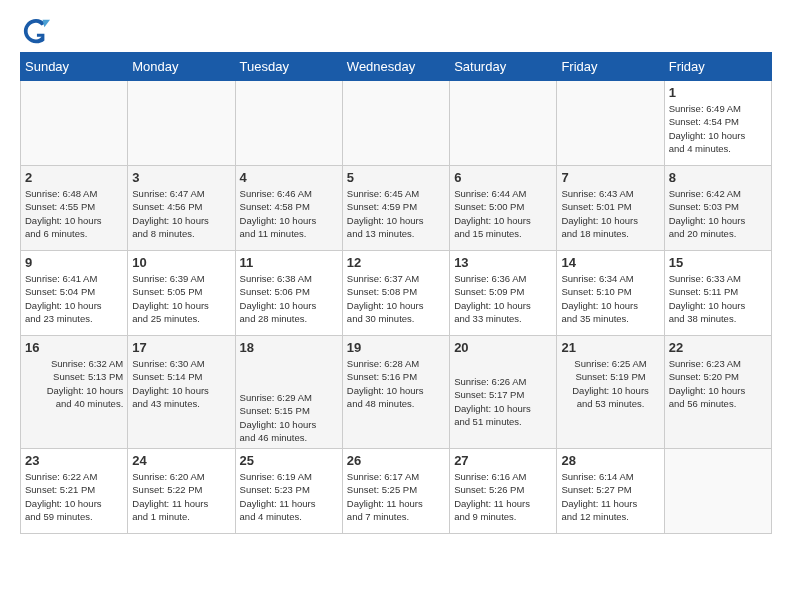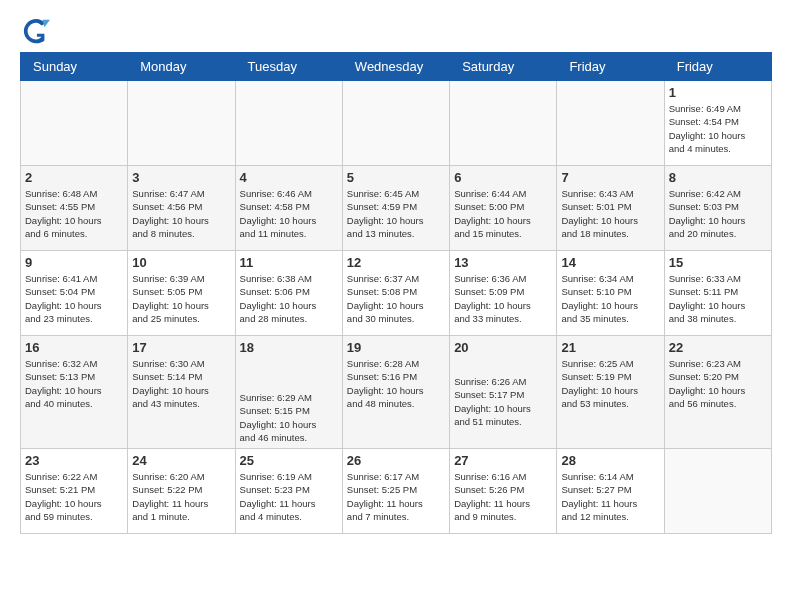--- a/index.html
+++ b/index.html
@@ -49,21 +49,21 @@
     }
     .calendar {
       width: 100%;
       border-collapse: collapse;
       border: 1px solid #ccc;
     }
     .calendar th {
       background-color: #1a5ba8;
       color: #fff;
       font-size: 13px;
-      padding: 6px 12px;
+      padding: 6px 4px;
       text-align: left;
       border: 1px solid #1a5ba8;
       font-weight: normal;
     }
     .calendar td {
       width: 14.28%;
       vertical-align: top;
       border: 1px solid #ccc;
       padding: 4px;
       height: 85px;
@@ -235,21 +235,21 @@
           <span class="day-number">15</span>
           <div class="day-info" style="white-space: pre-line;">Sunrise: 6:33 AM
 Sunset: 5:11 PM
 Daylight: 10 hours
 and 38 minutes.</div>
         </td>
       </tr>
       <tr style="background: rgb(245, 245, 245);">
         <td style="background: rgb(245, 245, 245);">
           <span class="day-number">16</span>
-          <div class="day-info" style="white-space: pre-line;">Sunrise: 6:32 AM
+          <div class="day-info" style="white-space: pre-line; text-align: right;">Sunrise: 6:32 AM
 Sunset: 5:13 PM
 Daylight: 10 hours
 and 40 minutes.</div>
         </td>
         <td style="background: rgb(245, 245, 245);">
           <span class="day-number">17</span>
           <div class="day-info" style="white-space: pre-line;">Sunrise: 6:30 AM
 Sunset: 5:14 PM
 Daylight: 10 hours
 and 43 minutes.</div>
@@ -270,21 +270,21 @@
         </td>
         <td style="background: rgb(245, 245, 245);">
           <span class="day-number">20</span>
           <div class="day-info" style="white-space: pre-line; margin-top: 20px;">Sunrise: 6:26 AM
 Sunset: 5:17 PM
 Daylight: 10 hours
 and 51 minutes.</div>
         </td>
         <td style="background: rgb(245, 245, 245);">
           <span class="day-number">21</span>
-          <div class="day-info" style="white-space: pre-line;">Sunrise: 6:25 AM
+          <div class="day-info" style="white-space: pre-line; text-align: center;">Sunrise: 6:25 AM
 Sunset: 5:19 PM
 Daylight: 10 hours
 and 53 minutes.</div>
         </td>
         <td style="background: rgb(245, 245, 245);">
           <span class="day-number">22</span>
           <div class="day-info" style="white-space: pre-line;">Sunrise: 6:23 AM
 Sunset: 5:20 PM
 Daylight: 10 hours
 and 56 minutes.</div>

